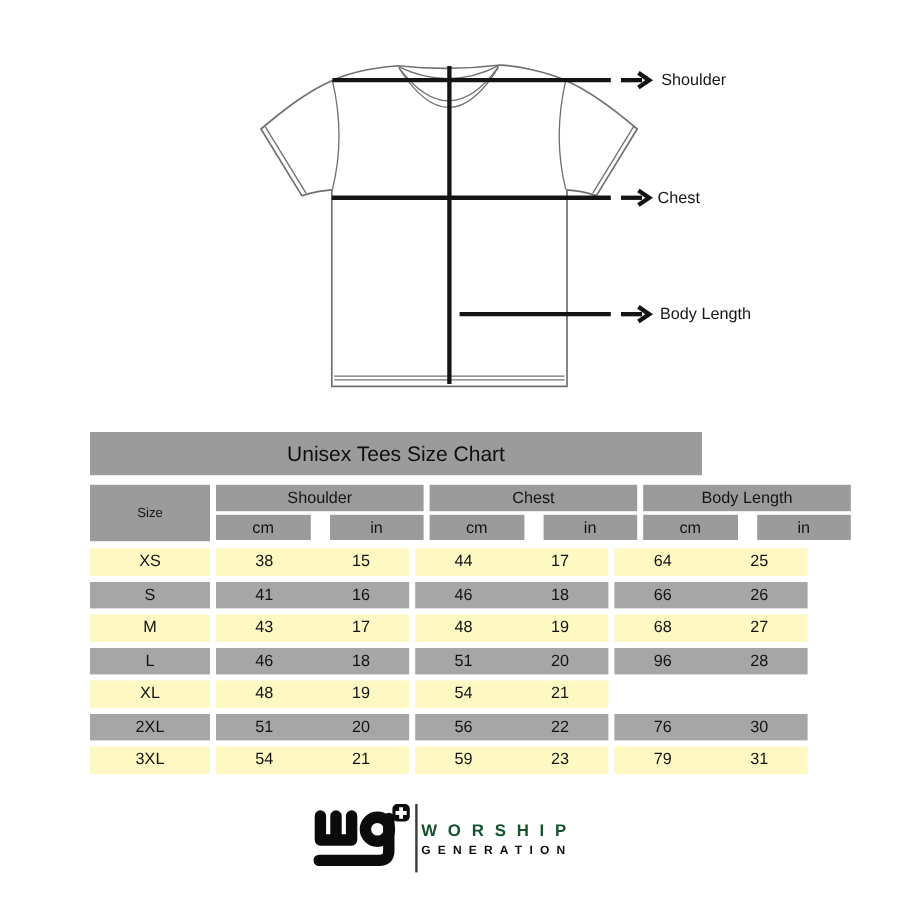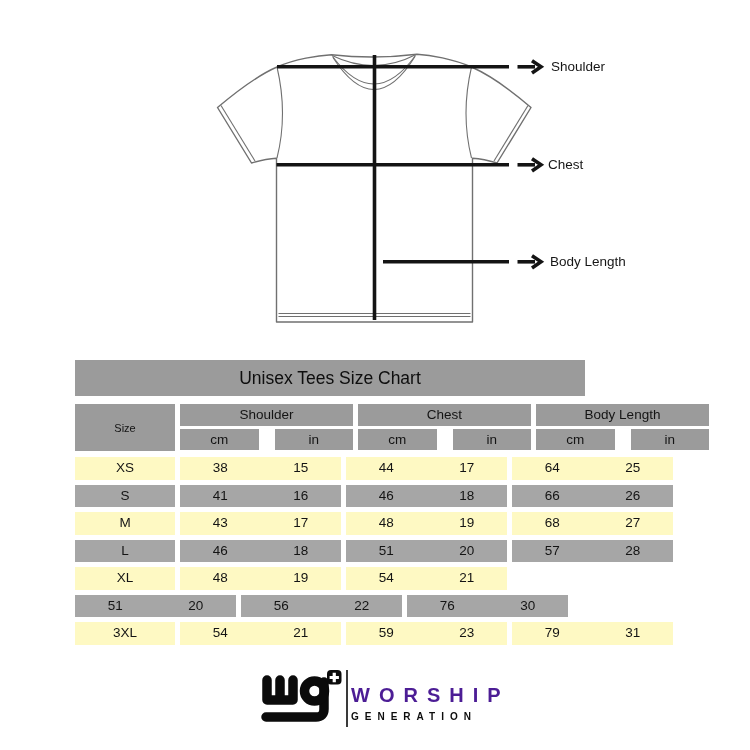--- a/index.html
+++ b/index.html
@@ -37,21 +37,21 @@
   .trow .size-c { flex:0 0 100px; }
   .trow .grp { flex:0 0 161px; display:flex; }
   .trow .grp span { width:50%; }
   .trow.light .size-c, .trow.light .grp { background:#fef9c3; }
   .trow.dark  .size-c, .trow.dark  .grp { background:#a6a6a6; }
   
   .logo { position:absolute; left:258px; top:666px; width:240px; height:64px; }
   .logo svg { position:absolute; left:0; top:0; }
   .logo-divider { position:absolute; left:88px; top:4px; width:2px; height:57px; background:#3a3a3a; }
   .logo-text { position:absolute; left:93px; top:18px; }
-  .logo-text .l1 { font-size:20px; font-weight:bold; letter-spacing:9px; color:#4c1d95; white-space:nowrap; }
+  .logo-text .l1 { font-size:14px; font-weight:bold; letter-spacing:9px; color:#14532d; white-space:nowrap; }
   .logo-text .l2 { font-size:10px; font-weight:bold; letter-spacing:6px; margin-top:4px; color:#0d0d0d; white-space:nowrap; }
 </style>
 </head>
 <body>
 
 <div class="stage">
 
   <div class="diagram">
     <svg width="750" height="350" viewBox="0 0 750 350">
 
@@ -178,36 +178,37 @@
       <div class="size-c">L</div>
       <div class="grp">
           <span>46</span>
           <span>18</span>
         </div>
       <div class="grp">
           <span>51</span>
           <span>20</span>
         </div>
       <div class="grp">
-          <span>57</span>
+          <span>96</span>
           <span>28</span>
         </div>
     </div>
     <div class="trow light">
       <div class="size-c">XL</div>
       <div class="grp">
           <span>48</span>
           <span>19</span>
         </div>
       <div class="grp">
           <span>54</span>
           <span>21</span>
         </div>
     </div>
     <div class="trow dark">
+      <div class="size-c">2XL</div>
       <div class="grp">
           <span>51</span>
           <span>20</span>
         </div>
       <div class="grp">
           <span>56</span>
           <span>22</span>
         </div>
       <div class="grp">
           <span>76</span>

